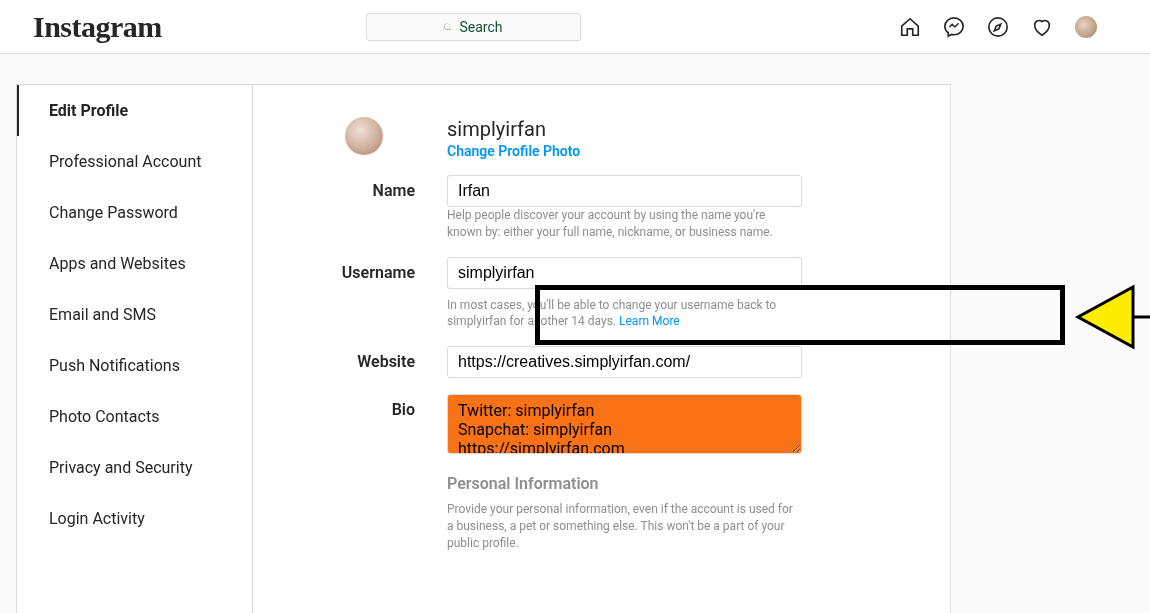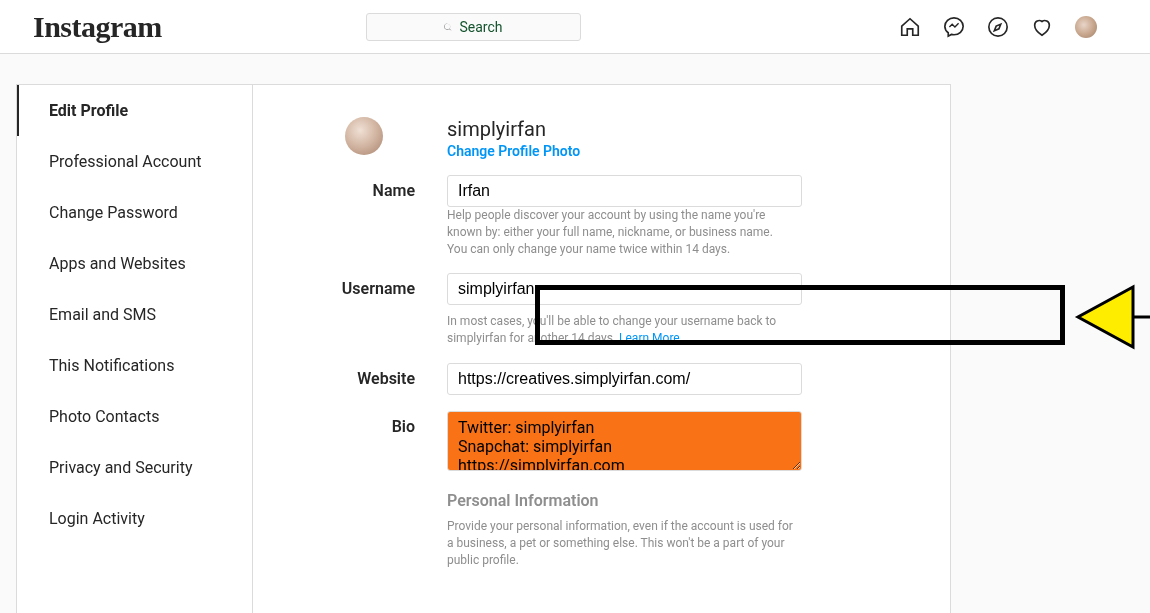--- a/index.html
+++ b/index.html
@@ -77,21 +77,21 @@
 </div>
 
 <div class="page">
   <div class="settings-card">
     <div class="sidebar">
       <div class="sidebar-item active">Edit Profile</div>
       <div class="sidebar-item">Professional Account</div>
       <div class="sidebar-item">Change Password</div>
       <div class="sidebar-item">Apps and Websites</div>
       <div class="sidebar-item">Email and SMS</div>
-      <div class="sidebar-item">This Notifications</div>
+      <div class="sidebar-item">Push Notifications</div>
       <div class="sidebar-item">Photo Contacts</div>
       <div class="sidebar-item">Privacy and Security</div>
       <div class="sidebar-item">Login Activity</div>
     </div>
 
     <div class="main">
 
       <div class="row profile-top prof-row">
         <div class="row-label" style="padding-top:0;">
           <div class="profile-pic"></div>
@@ -100,21 +100,20 @@
           <div class="username-display">simplyirfan</div>
           <div class="change-photo">Change Profile Photo</div>
         </div>
       </div>
 
       <div class="row">
         <div class="row-label">Name</div>
         <div class="row-content">
           <input class="text-input" value="Irfan" style="">
           <div class="help-text">Help people discover your account by using the name you're known by: either your full name, nickname, or business name.</div>
-          <div class="help-text">You can only change your name twice within 14 days.</div>
         </div>
       </div>
 
       <div class="row">
         <div class="row-label">Username</div>
         <div class="row-content">
           <input class="text-input" value="simplyirfan" style="">
           <div class="help-text tight">
             <span>In most cases, you'll be able to change your username back to simplyirfan for another 14 days. </span><a>Learn More</a>
           </div>

